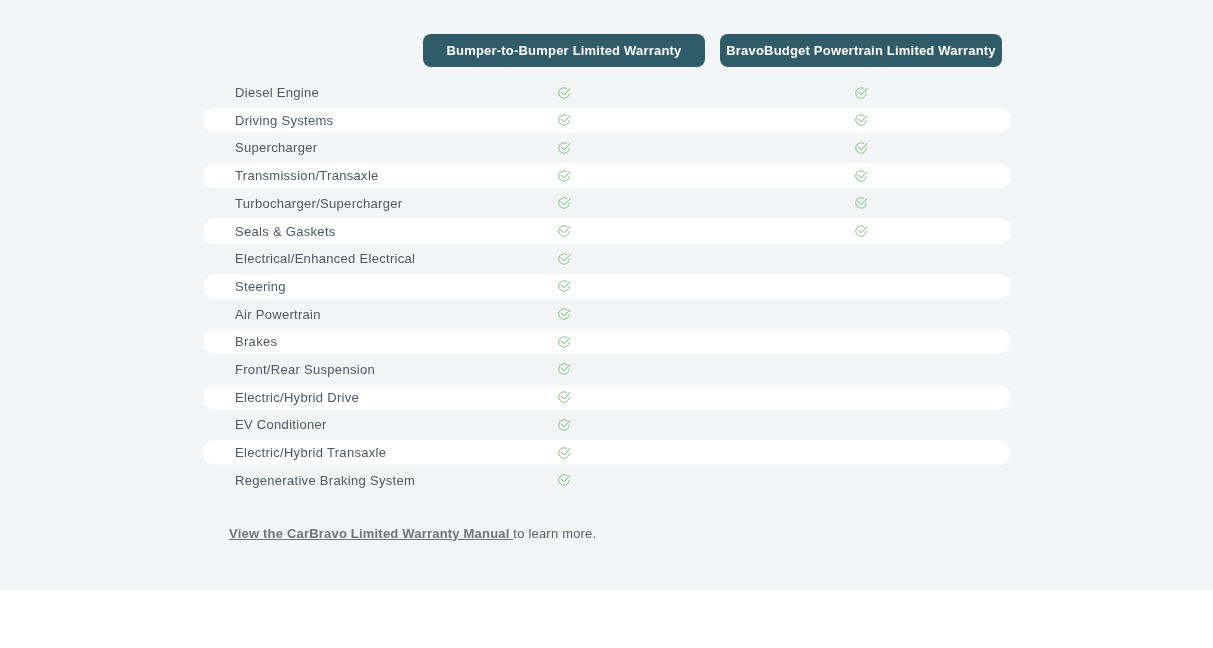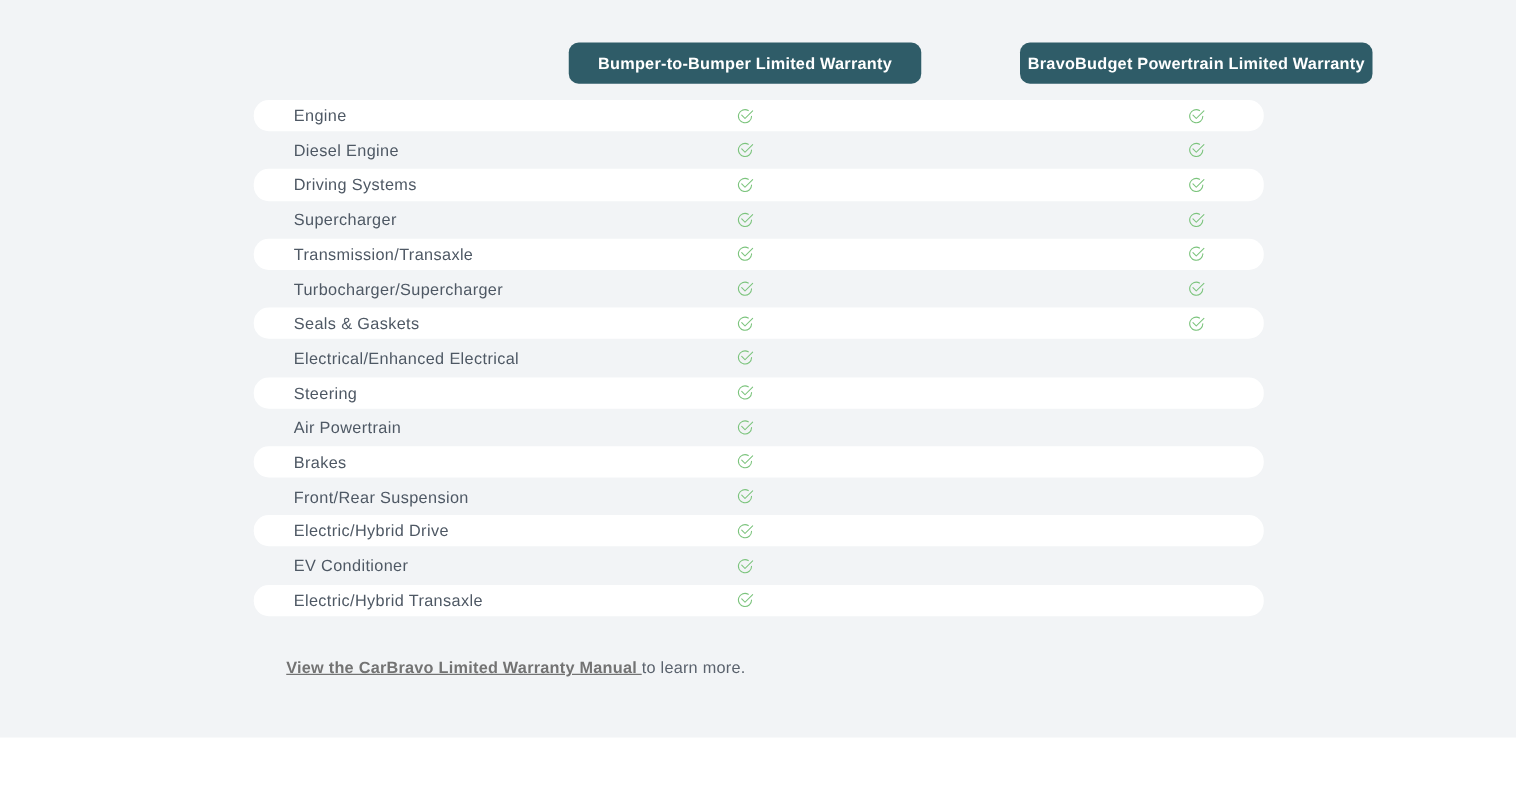--- a/index.html
+++ b/index.html
@@ -25,21 +25,20 @@
   .content {
     position: absolute;
     top: 0;
     left: 203px;
     width: 808px;
   }
   .grid-5 {
     display: grid;
     grid-template-columns: 220px 282px 15px 282px 9px;
     align-items: center;
-    gap: 32px;
   }
   .header-row {
     margin-top: 34px;
     height: 33px;
   }
   .warranty-btn {
     grid-row: 1;
     height: 33px;
     border: none;
     border-radius: 8px;
@@ -107,36 +106,20 @@
 <div class="page">
   <div class="gray-section">
     <div class="content">
 
       <div class="grid-5 header-row">
         <button class="warranty-btn btn-1">Bumper-to-Bumper Limited Warranty</button>
         <button class="warranty-btn btn-2">BravoBudget Powertrain Limited Warranty</button>
       </div>
 
       <div class="table" id="warranty-table">
-  <div class="grid-5 row striped">
-    <div class="row-label">Engine</div>
-    <div class="check-cell cell-1">
-      <svg class="check-icon-svg" viewBox="0 0 16 16" fill="currentColor" xmlns="http://www.w3.org/2000/svg">
-        <path d="M2.5 8a5.5 5.5 0 0 1 8.25-4.764.5.5 0 0 0 .5-.866A6.5 6.5 0 1 0 14.5 8a.5.5 0 0 0-1 0 5.5 5.5 0 1 1-11 0"></path>
-        <path d="M15.354 3.354a.5.5 0 0 0-.708-.708L8 9.293 5.354 6.646a.5.5 0 1 0-.708.708l3 3a.5.5 0 0 0 .708 0z"></path>
-      </svg>
-    </div>
-    <div></div>
-    <div class="check-cell cell-2">
-      <svg class="check-icon-svg" viewBox="0 0 16 16" fill="currentColor" xmlns="http://www.w3.org/2000/svg">
-        <path d="M2.5 8a5.5 5.5 0 0 1 8.25-4.764.5.5 0 0 0 .5-.866A6.5 6.5 0 1 0 14.5 8a.5.5 0 0 0-1 0 5.5 5.5 0 1 1-11 0"></path>
-        <path d="M15.354 3.354a.5.5 0 0 0-.708-.708L8 9.293 5.354 6.646a.5.5 0 1 0-.708.708l3 3a.5.5 0 0 0 .708 0z"></path>
-      </svg>
-    </div>
-  </div>
 
   <div class="grid-5 row">
     <div class="row-label">Diesel Engine</div>
     <div class="check-cell cell-1">
       <svg class="check-icon-svg" viewBox="0 0 16 16" fill="currentColor" xmlns="http://www.w3.org/2000/svg">
         <path d="M2.5 8a5.5 5.5 0 0 1 8.25-4.764.5.5 0 0 0 .5-.866A6.5 6.5 0 1 0 14.5 8a.5.5 0 0 0-1 0 5.5 5.5 0 1 1-11 0"></path>
         <path d="M15.354 3.354a.5.5 0 0 0-.708-.708L8 9.293 5.354 6.646a.5.5 0 1 0-.708.708l3 3a.5.5 0 0 0 .708 0z"></path>
       </svg>
     </div>
     <div></div>
@@ -362,20 +345,36 @@
     </div>
     <div></div>
     <div class="check-cell cell-2">
       <svg class="check-icon-svg" viewBox="0 0 16 16" fill="currentColor" xmlns="http://www.w3.org/2000/svg" style="visibility: hidden;">
         <path d="M2.5 8a5.5 5.5 0 0 1 8.25-4.764.5.5 0 0 0 .5-.866A6.5 6.5 0 1 0 14.5 8a.5.5 0 0 0-1 0 5.5 5.5 0 1 1-11 0"></path>
         <path d="M15.354 3.354a.5.5 0 0 0-.708-.708L8 9.293 5.354 6.646a.5.5 0 1 0-.708.708l3 3a.5.5 0 0 0 .708 0z"></path>
       </svg>
     </div>
   </div>
 
+  <div class="grid-5 row">
+    <div class="row-label">Regenerative Braking System</div>
+    <div class="check-cell cell-1">
+      <svg class="check-icon-svg" viewBox="0 0 16 16" fill="currentColor" xmlns="http://www.w3.org/2000/svg">
+        <path d="M2.5 8a5.5 5.5 0 0 1 8.25-4.764.5.5 0 0 0 .5-.866A6.5 6.5 0 1 0 14.5 8a.5.5 0 0 0-1 0 5.5 5.5 0 1 1-11 0"></path>
+        <path d="M15.354 3.354a.5.5 0 0 0-.708-.708L8 9.293 5.354 6.646a.5.5 0 1 0-.708.708l3 3a.5.5 0 0 0 .708 0z"></path>
+      </svg>
+    </div>
+    <div></div>
+    <div class="check-cell cell-2">
+      <svg class="check-icon-svg" viewBox="0 0 16 16" fill="currentColor" xmlns="http://www.w3.org/2000/svg" style="visibility: hidden;">
+        <path d="M2.5 8a5.5 5.5 0 0 1 8.25-4.764.5.5 0 0 0 .5-.866A6.5 6.5 0 1 0 14.5 8a.5.5 0 0 0-1 0 5.5 5.5 0 1 1-11 0"></path>
+        <path d="M15.354 3.354a.5.5 0 0 0-.708-.708L8 9.293 5.354 6.646a.5.5 0 1 0-.708.708l3 3a.5.5 0 0 0 .708 0z"></path>
+      </svg>
+    </div>
+  </div>
 </div>
 
       <div class="footer-line">
         <a class="footer-link" href="#">View the CarBravo Limited Warranty Manual </a><span>to learn more.</span>
       </div>
 
     </div>
   </div>
 </div>
 

